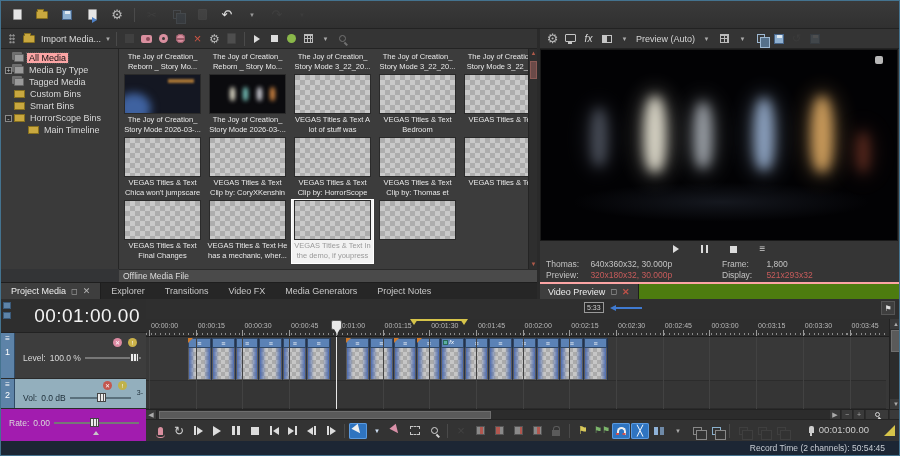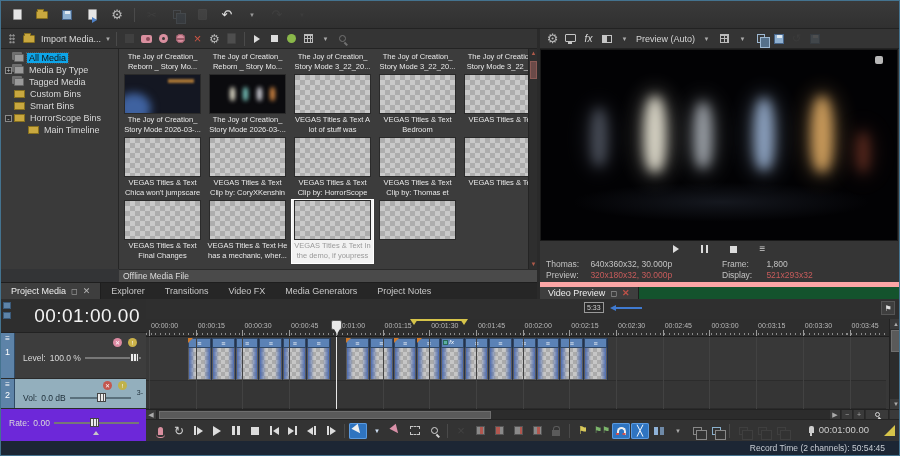--- a/index.html
+++ b/index.html
@@ -68,21 +68,21 @@
   
   #topbar { left:0; top:0; width:898px; height:28px; background:linear-gradient(#3a3a3a,#303030); border-bottom:1px solid #222; display:flex; align-items:center; padding-left:5px; gap:3px; }
   #topbar .ibtn { width:22px; height:20px; }
 
   
   #media-toolbar { left:0; top:28px; width:536px; height:20px; background:#343434; border-bottom:1px solid #232323; display:flex; align-items:center; padding-left:3px; gap:2px; }
   #import-label { color:#dadada; font-size:9px; margin:0 2px 0 3px; }
   #media-tree { left:0; top:48px; width:118px; height:220px; background:#3a3a3a; border-right:1px solid #262626; padding-top:3px; overflow:hidden; }
   .tree-item { display:flex; align-items:center; height:12px; color:#d8d8d8; font-size:9px; white-space:nowrap; }
   .tree-item .lbl { padding:0 2px; }
-  .tree-item.sel .lbl { background:#0ea5e9; color:#111; outline:1px dotted #555;text-align:center; }
+  .tree-item.sel .lbl { background:#fca5a5; color:#111; outline:1px dotted #555;text-align:center; }
   .expbox { width:7px; height:7px; border:1px solid #8a8a8a; background:#2e2e2e; color:#ccc; font-size:7px; line-height:5px; text-align:center; margin-right:2px; flex:none; }
   .tree-ic { flex:none; margin-right:3px; }
   .tree-media { width:10px; height:8px; background:#9a9a9a; border:1px solid #666; border-radius:1px; box-shadow:-2px -2px 0 #6f6f6f; }
   .tree-folder { width:11px; height:8px; background:#c9a83f; border:1px solid #87701f; }
 
   #media-grid { left:118px; top:48px; width:409px; height:220px; background:#3c3c3c; overflow:hidden; padding:2px 0 0 3px; }
   .grid-row { display:flex; }
   .gcell { width:81px; margin-right:4px; flex:none; }
   .gcap { width:81px; height:20px; overflow:hidden; color:#e8e8e8; font-size:7.5px; line-height:9.5px; text-align:center; margin:1px 0 2px; }
   .gthumb { width:77px; height:40px; margin:0 auto; border:1px solid #2a2a2a; }
@@ -111,21 +111,21 @@
   #pv-quality { color:#d5d5d5; font-size:9px; margin:0 1px; }
   #pv-video { position:absolute; left:0; top:20px; width:358px; height:192px; background:#020204; overflow:hidden; border:1px solid #1a1a1a; }
   .blob { position:absolute; border-radius:45% 45% 40% 40%; filter:blur(6px); }
   #pv-floor { position:absolute; left:30px; bottom:18px; width:300px; height:40px; background:radial-gradient(ellipse at center, rgba(70,80,100,.28), transparent 70%); }
   #pv-logo { position:absolute; right:14px; top:6px; width:8px; height:8px; background:#d8d8d8; border-radius:2px; opacity:.85; }
   #pv-transport { position:absolute; left:0; top:212px; width:358px; height:16px; display:flex; align-items:center; justify-content:center; gap:14px; }
   #pv-info { position:absolute; left:0; top:228px; width:361px; height:25px; font-size:8.5px; }
   #pv-info .lab { color:#c3c3c3; display:inline-block; width:42px; }
   #pv-info .val { color:#c3c3c3; }
   #pv-info .warn { color:#c75b5b;margin-top:44px; }
-  #pv-tabs { position:absolute; left:0; top:253px; width:361px; height:17px; background:#14532d; border-top:5px solid #fca5a5; display:flex; }
+  #pv-tabs { position:absolute; left:0; top:253px; width:361px; height:17px; background:#4d7c0f; border-top:2px solid #fca5a5; display:flex; }
   .pvtab { display:flex; align-items:center; gap:5px; background:#3e3e3e; padding:0 8px; color:#ececec; font-size:9px; border-right:1px solid #1e1e1e; }
   .tabx.red { color:#c05248; font-weight:bold; }
 
   
   #tl-left { left:0; top:298px; width:145px; height:142px; background:#3b3b3b; border-right:1px solid #222; }
   #tl-time { position:absolute; left:0; top:0; width:145px; height:34px; background:#2e2e2e; border-bottom:1px solid #222; }
   #tl-time .t { position:absolute; right:6px; top:6px; font-size:19px; color:#f2f2f2; letter-spacing:.5px; }
   .edge-ic { position:absolute; width:8px; height:7px; background:#5d83a8; border:1px solid #3a5a7a; }
   .trk { position:absolute; left:0; width:145px; display:flex; }
   .trk-strip { width:14px; background:#5d83a8; border-right:1px solid #2f4a66; display:flex; flex-direction:column; align-items:center; flex:none; }
@@ -133,21 +133,21 @@
   .trk-strip .n { color:#fff; font-size:9px; margin-top:4px; }
   .trk-main { flex:1; position:relative; }
   .mute-c { background:#dc8aa2; }
   .solo-c { background:#cbb24a; }
   .pslider { position:relative; height:2px; background:#777; }
   .phandle { position:absolute; top:-4px; width:9px; height:9px; background:#ececec; border:1px solid #444;
              background-image:linear-gradient(90deg,transparent 0 2px,#555 2px 3px,transparent 3px 5px,#555 5px 6px,transparent 6px); }
   #trk1 { top:34px; height:46px; background:#3d3d3d; border-bottom:1px solid #2a2a2a; }
   #trk2 { top:80px; height:30px; background:#93afbd; border-bottom:1px solid #2a2a2a; }
   #trk2 .trk-main { color:#1f2a30; }
-  #rate-row { position:absolute; left:0; top:110px; width:145px; height:32px; background:#6d28d9; }
+  #rate-row { position:absolute; left:0; top:110px; width:145px; height:32px; background:#a21caf; }
   .ptxt { font-size:8.5px; color:#dadada; }
   #trk2 .ptxt { color:#20303a; }
 
   #tl-right { left:145px; top:298px; width:755px; height:120px; background:#383838; overflow:hidden; }
   #tl-topstrip { position:absolute; left:0; top:0; width:755px; height:20px; background:#2f2f2f; }
   #tl-badge { position:absolute; left:438px; top:3px; height:11px; border:1px solid #999; background:#2a2a2a; color:#cfcfcf; font-size:7px; line-height:9px; padding:0 2px; }
   #tl-badge-arrow { position:absolute; left:466px; top:8px; width:30px; height:2px; background:#3f7ad0; }
   #tl-badge-arrow:before { content:""; position:absolute; left:-5px; top:-2.5px; border:3.5px solid transparent; border-right:6px solid #3f7ad0; }
   #marker-tool { position:absolute; right:6px; top:2px; width:14px; height:14px; background:#3e3e3e; border:1px solid #555; color:#e0e0e0; font-size:8px; text-align:center; line-height:13px; }
   #ruler { position:absolute; left:0; top:20px; width:755px; height:18px; background:#2e2e2e; border-bottom:1px solid #1f1f1f; }

